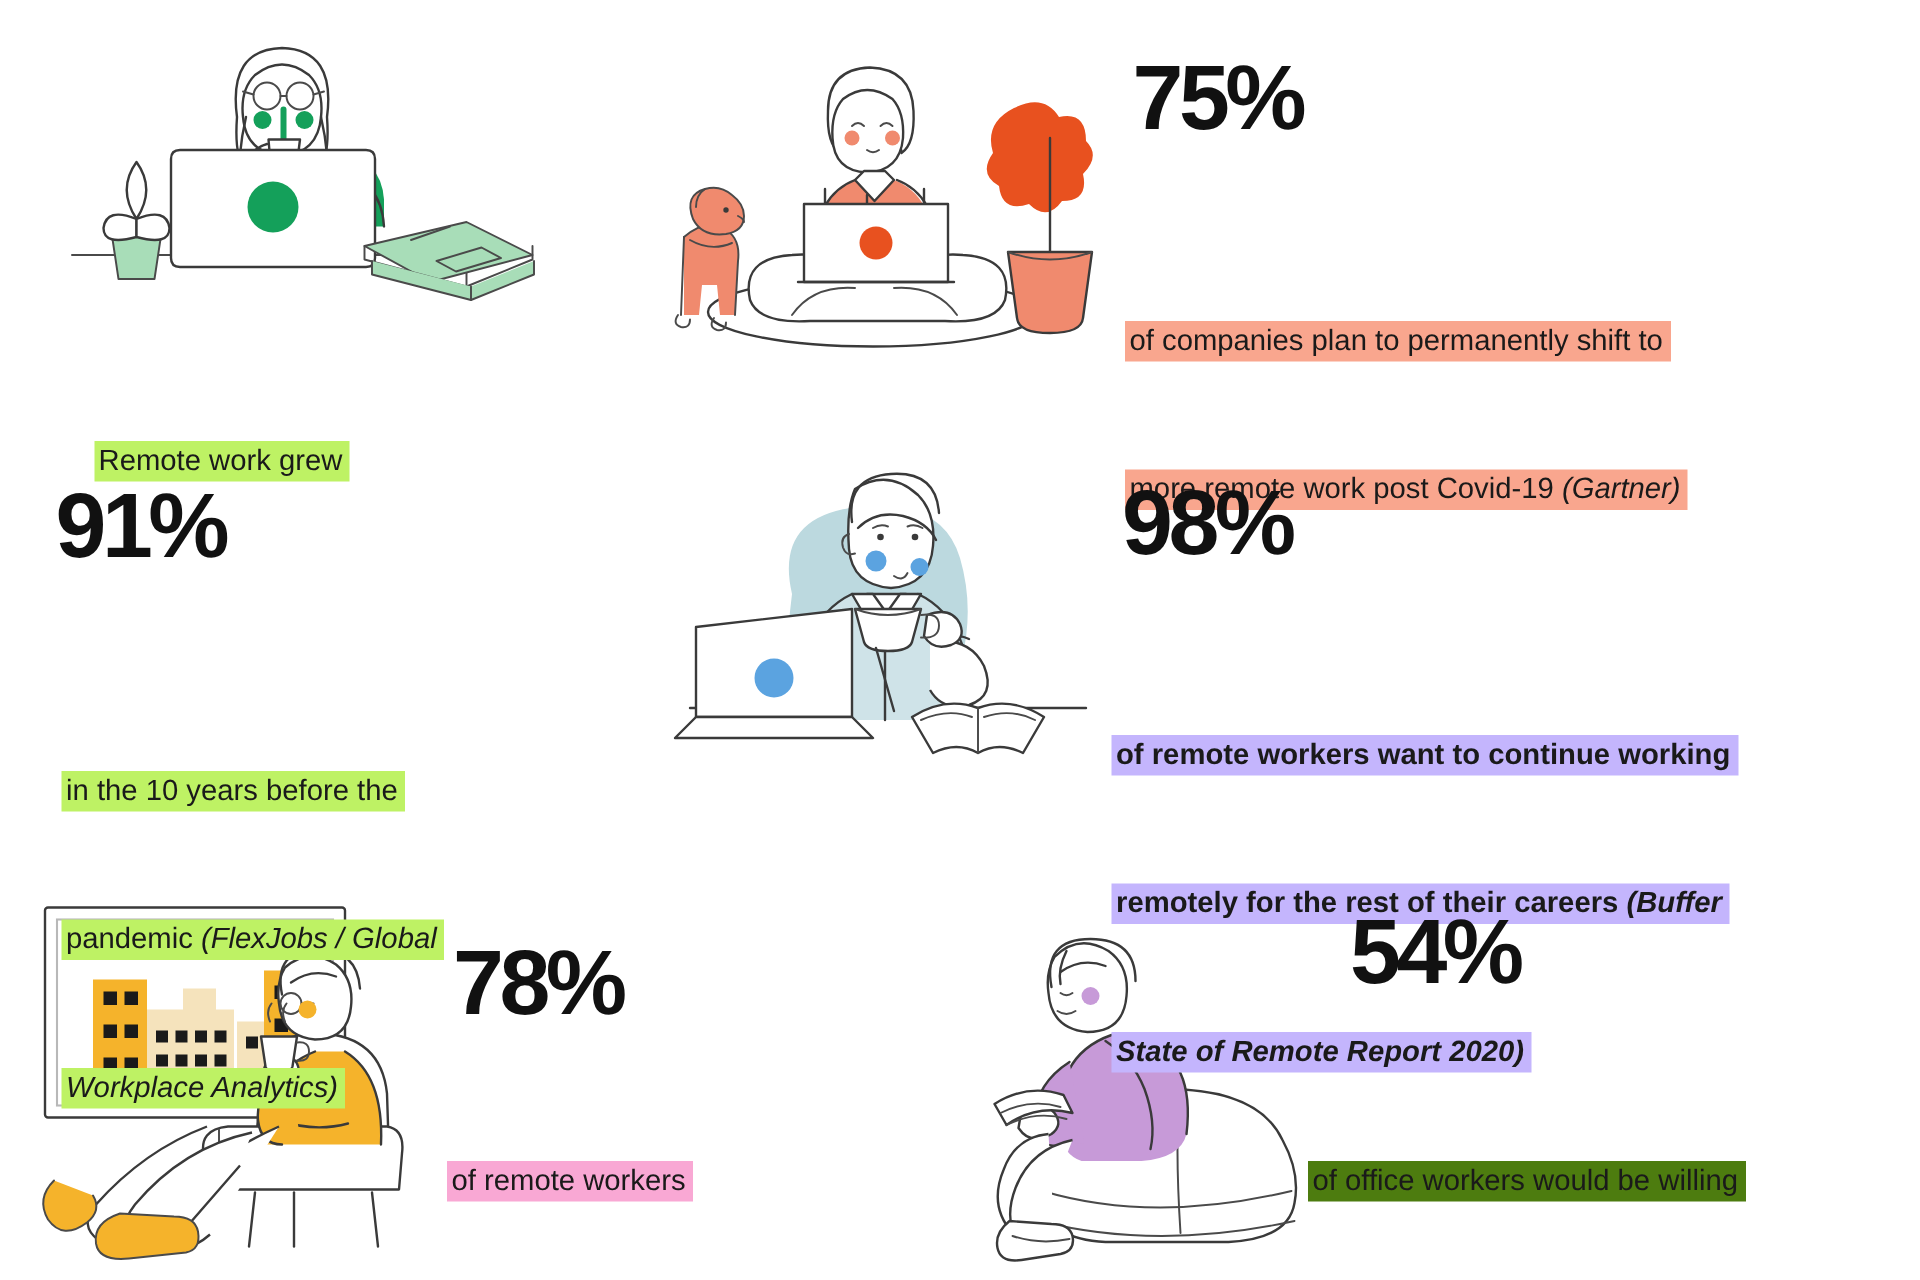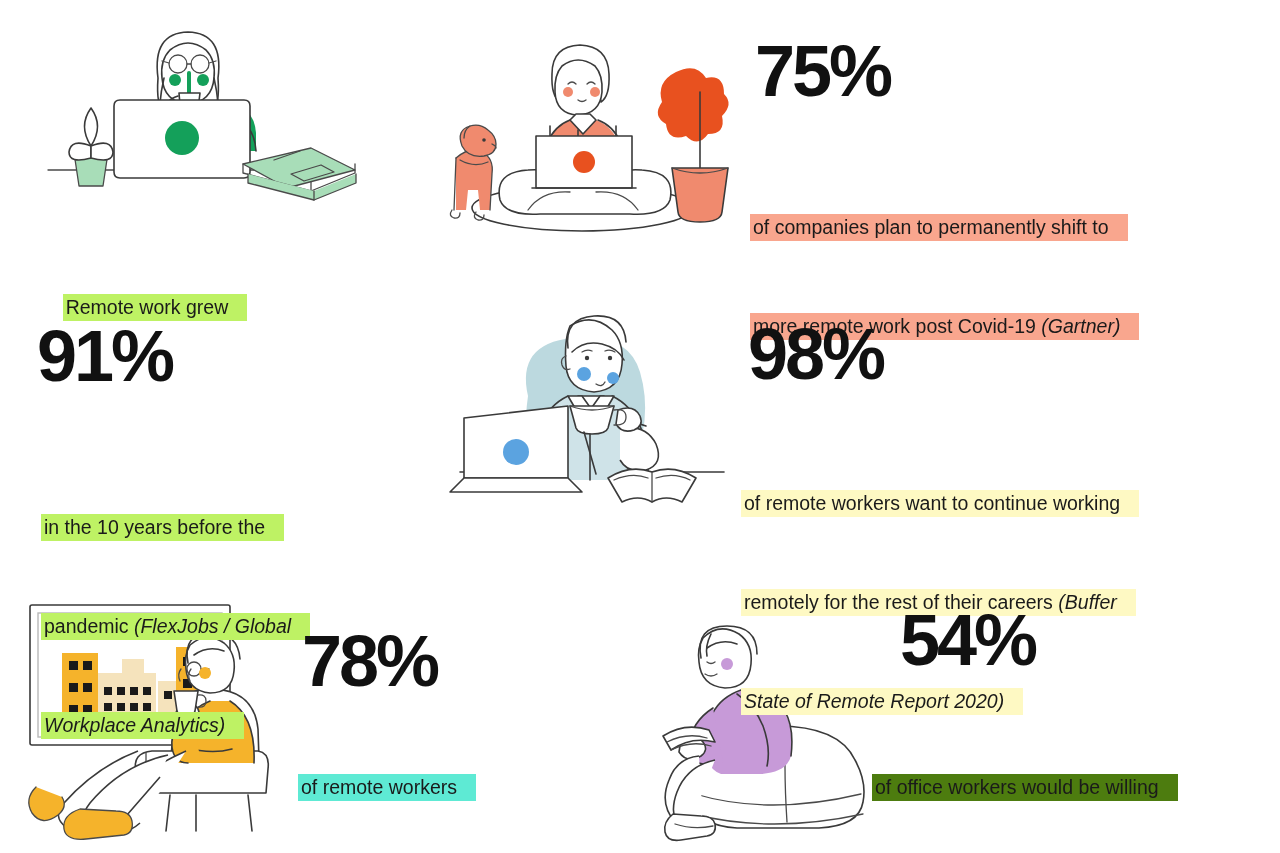--- a/index.html
+++ b/index.html
@@ -18,47 +18,47 @@
     width: 1280px;
     height: 853px;
     background: #ffffff;
   }
 
   
   .pct {
     position: absolute;
     font-family: "Liberation Sans", sans-serif;
     font-weight: 700;
-    font-size: 72px;
+    font-size: 61px;
     line-height: 1;
     letter-spacing: -3px;
     color: #111111;
     white-space: nowrap;
   }
 
   
   .caption {
     position: absolute;
     font-family: "Liberation Sans", sans-serif;
     font-size: 19.5px;
     line-height: 33px;
     color: #1a1a1a;
     white-space: pre-wrap;
   }
   .caption .hl {
-    padding: 2px 19px 3px 3px;
+    padding: 2px 5px 3px 3px;
     box-decoration-break: clone;
     -webkit-box-decoration-break: clone;
   }
   .caption .src { font-style: italic; }
 
   .hl-green  { background: #bef264; }
   .hl-salmon { background: #f9a68e; }
-  .hl-blue   { background: #fef9c3; }
-  .hl-yellow { background: #5eead4; }
+  .hl-blue   { background: #c4b5fd; font-weight: bold; }
+  .hl-yellow { background: #f9a8d4; }
   .hl-purple { background: #4d7c0f; }
 
   
   .illo { position: absolute; }
   .illo svg { display: block; overflow: visible; }
 
   .ln { fill: none; stroke: #3a3a3a; stroke-width: 1.6; stroke-linecap: round; stroke-linejoin: round; }
   .ln-thin { fill: none; stroke: #4a4a4a; stroke-width: 1.3; stroke-linecap: round; stroke-linejoin: round; }
   .wht { fill: #ffffff; stroke: #3a3a3a; stroke-width: 1.6; stroke-linejoin: round; }
 </style>

